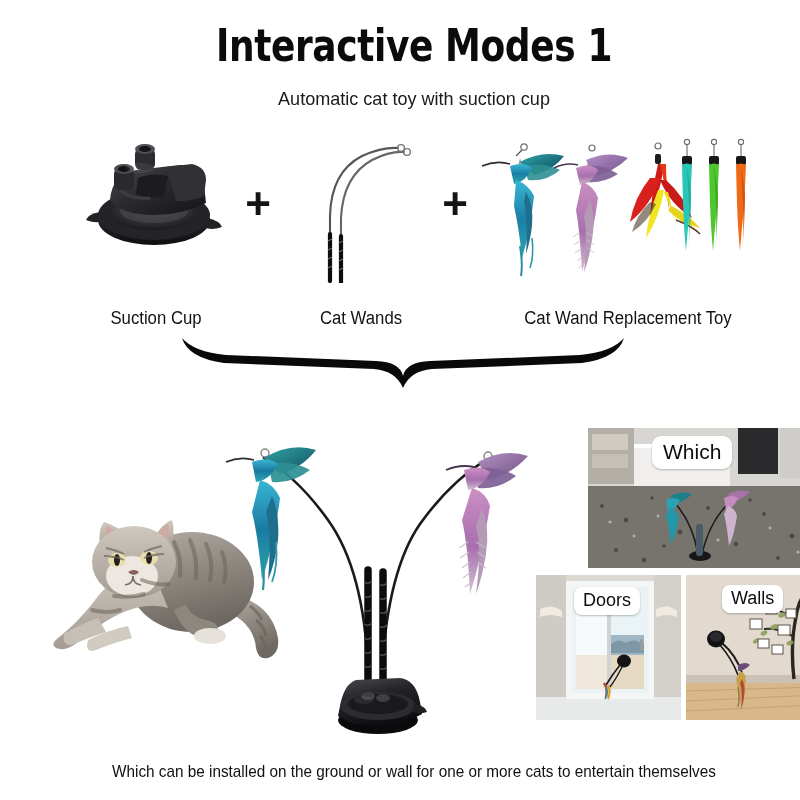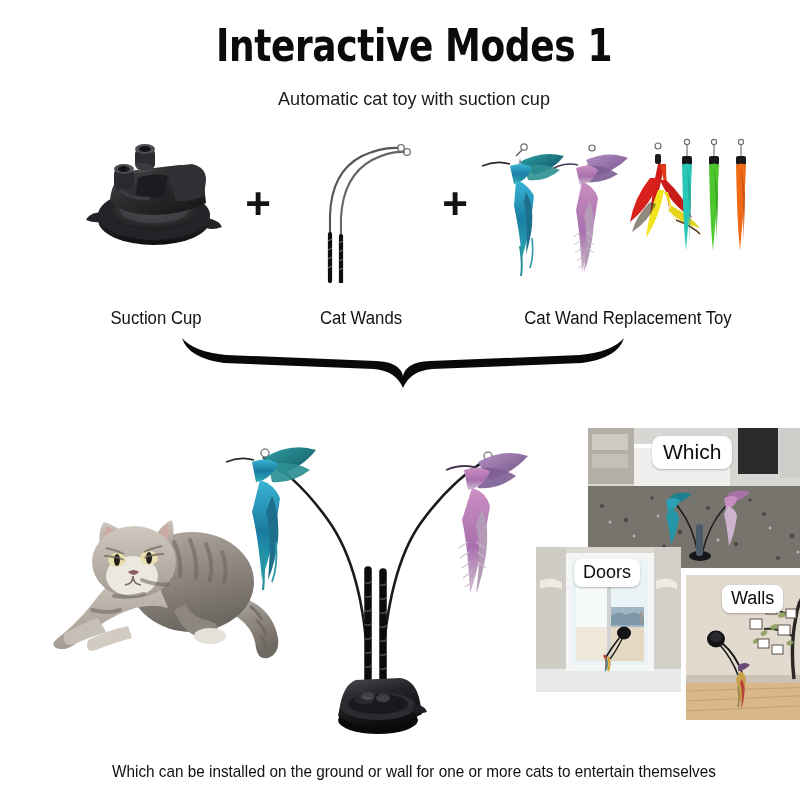--- a/index.html
+++ b/index.html
@@ -452,21 +452,21 @@
       </g>
       <g>
         <path d="M140 66 q12 -6 22 -2 q-8 8 -18 10 z" fill="#a871a8"></path>
         <path d="M136 70 q8 -4 14 0 q-4 10 -12 12 z" fill="#c48fc0"></path>
         <path d="M140 78 q7 2 9 10 q-3 20 -8 30 q-2 -20 -5 -32 z" fill="#cdb3cd"></path>
       </g>
     </svg>
     <div class="badge" style="left:64px;top:8px;">Which</div>
   </div>
 
-  <div class="abs photo" style="left:508px;top:547px;width:145px;height:145px;">
+  <div class="abs photo" style="left:508px;top:575px;width:145px;height:145px;">
     <svg viewBox="0 0 145 145" width="145" height="145">
       <rect x="0" y="0" width="145" height="145" fill="#dcd8d2"></rect>
       <rect x="0" y="0" width="30" height="122" fill="#cfcbc5"></rect>
       <rect x="118" y="0" width="27" height="122" fill="#d3cfc9"></rect>
       <rect x="0" y="122" width="145" height="23" fill="#e8eaea"></rect>
       <rect x="30" y="6" width="88" height="118" fill="#f4f5f5"></rect>
       <rect x="36" y="12" width="76" height="106" fill="#e9f2f4"></rect>
       <rect x="40" y="16" width="32" height="98" fill="#f7fbfb" opacity=".9"></rect>
       <rect x="74" y="16" width="34" height="98" fill="#eaf3f5"></rect>
       <rect x="74" y="60" width="34" height="20" fill="#9fb6c4"></rect>

